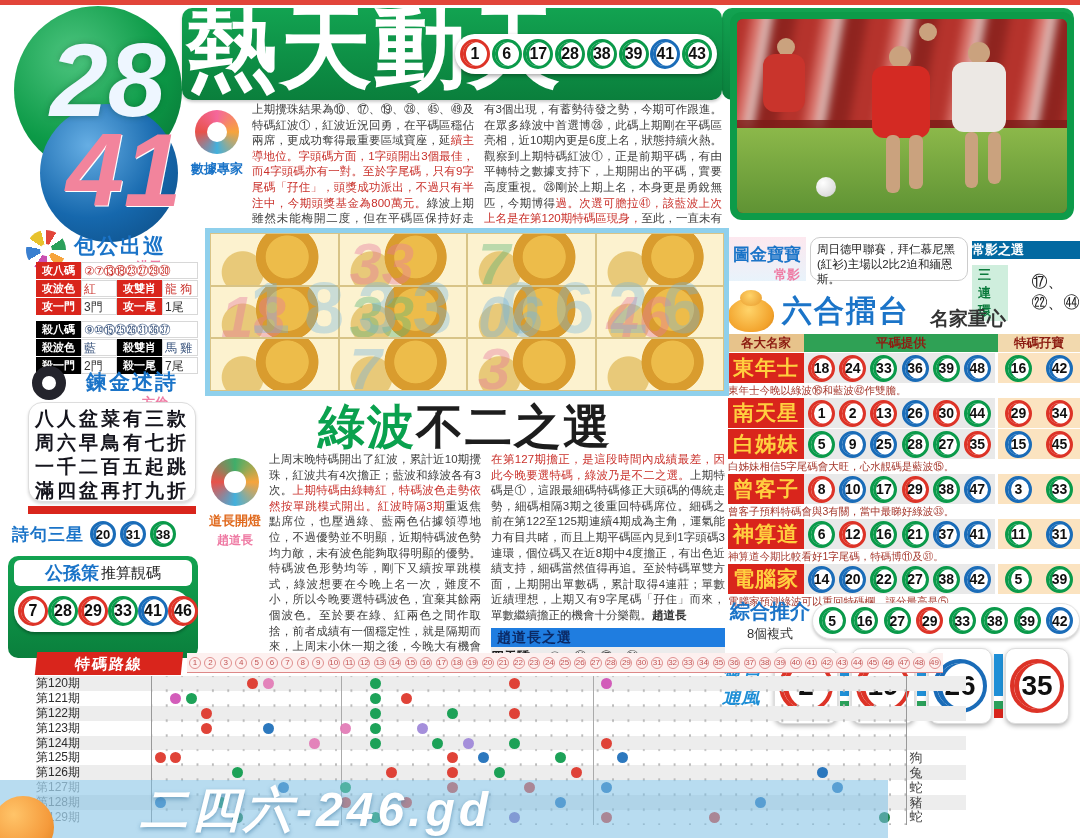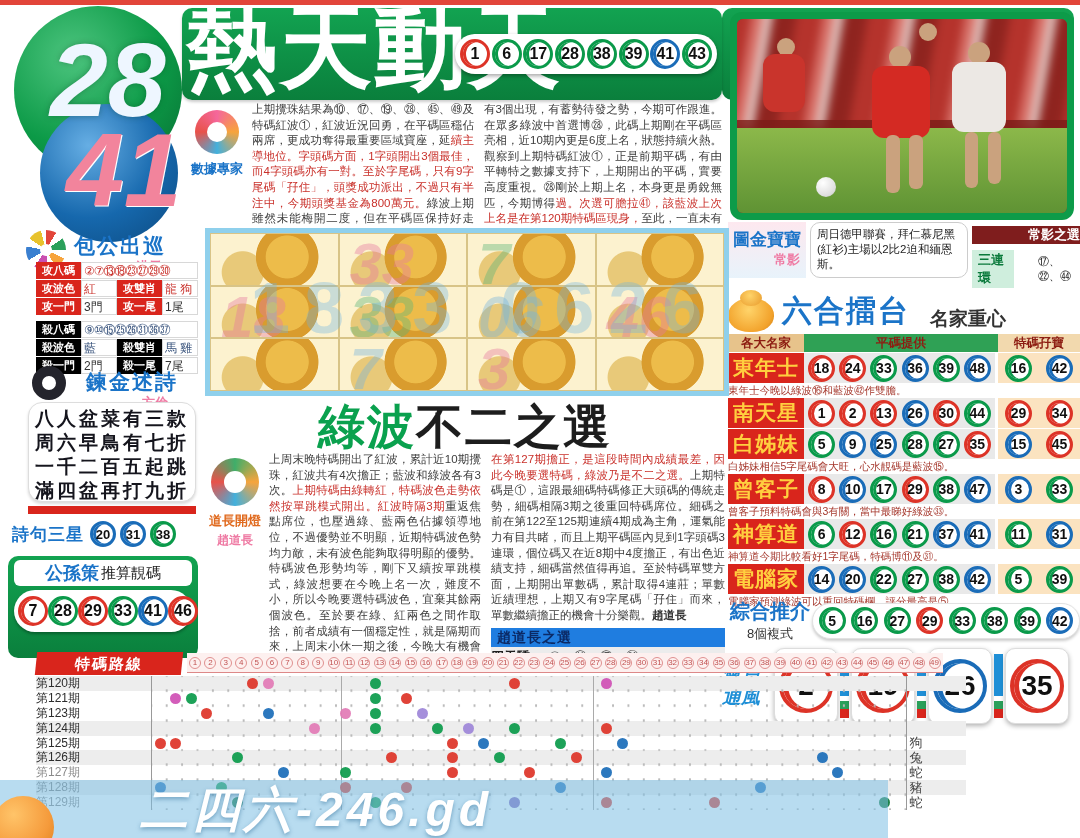--- a/index.html
+++ b/index.html
@@ -57,31 +57,31 @@
     background:repeating-linear-gradient(100deg,#b5332c 0 26px,#d8736b 26px 38px,#e3d3cf 38px 46px,#8f241f 46px 70px);
     filter:blur(5px);}
   .pitch{position:absolute;left:0;bottom:0;width:100%;height:44%;background:linear-gradient(#8cb84a,#5f9334);}
   .adboard{position:absolute;left:0;top:52%;width:100%;height:8%;background:#7a1d18;opacity:.8;}
   .head{position:absolute;width:22px;height:22px;border-radius:50%;background:#caa27e;}
   .torso{position:absolute;border-radius:12px;}
   .legs{position:absolute;border-radius:6px;background:#caa27e;}
   .fball{position:absolute;width:20px;height:20px;border-radius:50%;
     background:radial-gradient(circle at 35% 30%,#fff,#ddd 70%,#aaa);}
 
-  .cap-row{left:728px;top:222px;width:352px;height:56px;display:flex;}
+  .cap-row{left:728px;top:237px;width:352px;height:44px;display:flex;}
   .cap-label{width:78px;background:linear-gradient(#fde8ef,#e8f3fb);text-align:center;padding-top:6px;}
   .cap-label .l1{color:#1b74c8;font-weight:bold;font-size:17px;display:block;}
   .cap-label .l2{color:#ef7ba4;font-size:13px;font-weight:bold;display:block;text-align:right;padding-right:6px;}
   .cap-bubble{width:158px;background:#fff;border:1px solid #ccc;border-radius:10px;margin:0 4px;
     font-size:11.5px;line-height:15px;color:#222;padding:4px 6px;}
   .cap-pick{flex:1;}
-  .cp-bar{background:#7f1d1d;color:#fff;font-weight:bold;font-size:13px;text-align:right;height:18px;line-height:18px;margin-top:4px;}
+  .cp-bar{background:#0369a1;color:#fff;font-weight:bold;font-size:13px;text-align:left;height:18px;line-height:18px;margin-top:4px;}
   .cp-row{display:flex;align-items:center;margin-top:6px;}
   .cp-name{background:#cfeedd;color:#0a7a3c;font-weight:bold;font-size:13px;padding:1px 6px;}
-  .cp-nums{font-size:11px;color:#222;margin-left:24px;font-family:Liberation Mono, monospace;}
+  .cp-nums{font-size:16px;color:#222;margin-left:24px;font-family:Liberation Mono, monospace;}
 
   
   .arena-hd{left:728px;top:292px;width:352px;height:40px;display:flex;align-items:flex-end;}
   .ingot{width:46px;height:34px;background:radial-gradient(circle at 45% 35%,#ffd46a,#f2a22b 70%,#c87a12);
     border-radius:50% 50% 46% 46%;position:relative;margin-right:8px;}
   .ingot::before{content:"";position:absolute;left:12px;top:-8px;width:22px;height:16px;border-radius:50%;
     background:radial-gradient(circle at 45% 35%,#ffd46a,#e8992a);}
   .arena-hd .t1{color:#1b74c8;font-size:30px;font-weight:bold;letter-spacing:2px;}
   .arena-hd .t2{color:#333;font-size:19px;font-weight:bold;margin-left:20px;}
   .arena{left:728px;top:334px;width:352px;}
@@ -643,20 +643,32 @@
         <div class="rgrid" data-interactable="false">
           <div class="vline" data-interactable="false" style="left: 25%;"></div>
           <div class="vline" data-interactable="false" style="left: 58.5%;"></div>
           <span class="mark" data-interactable="false" style="left: 18.1px; background: rgb(207, 79, 180);"></span>
           <span class="mark" data-interactable="false" style="left: 33.5px; background: rgb(10, 154, 74);"></span>
           <span class="mark" data-interactable="false" style="left: 218.3px; background: rgb(10, 154, 74);"></span>
           <span class="mark" data-interactable="false" style="left: 249.1px; background: rgb(221, 51, 39);"></span>
         </div>
         <span class="rzodiac" data-interactable="false"></span>
       </div>
+      <div class="rr even" data-interactable="false">
+        <span class="rlabel" data-interactable="false">第122期</span>
+        <div class="rgrid" data-interactable="false">
+          <div class="vline" data-interactable="false" style="left: 25%;"></div>
+          <div class="vline" data-interactable="false" style="left: 58.5%;"></div>
+          <span class="mark" data-interactable="false" style="left: 48.9px; background: rgb(221, 51, 39);"></span>
+          <span class="mark" data-interactable="false" style="left: 218.3px; background: rgb(10, 154, 74);"></span>
+          <span class="mark" data-interactable="false" style="left: 295.3px; background: rgb(10, 154, 74);"></span>
+          <span class="mark" data-interactable="false" style="left: 356.9px; background: rgb(221, 51, 39);"></span>
+        </div>
+        <span class="rzodiac" data-interactable="false"></span>
+      </div>
       <div class="rr odd" data-interactable="false">
         <span class="rlabel" data-interactable="false">第123期</span>
         <div class="rgrid" data-interactable="false">
           <div class="vline" data-interactable="false" style="left: 25%;"></div>
           <div class="vline" data-interactable="false" style="left: 58.5%;"></div>
           <span class="mark" data-interactable="false" style="left: 48.9px; background: rgb(221, 51, 39);"></span>
           <span class="mark" data-interactable="false" style="left: 110.5px; background: rgb(26, 108, 184);"></span>
           <span class="mark" data-interactable="false" style="left: 187.5px; background: rgb(226, 122, 181);"></span>
           <span class="mark" data-interactable="false" style="left: 218.3px; background: rgb(10, 154, 74);"></span>
           <span class="mark" data-interactable="false" style="left: 264.5px; background: rgb(157, 134, 216);"></span>

